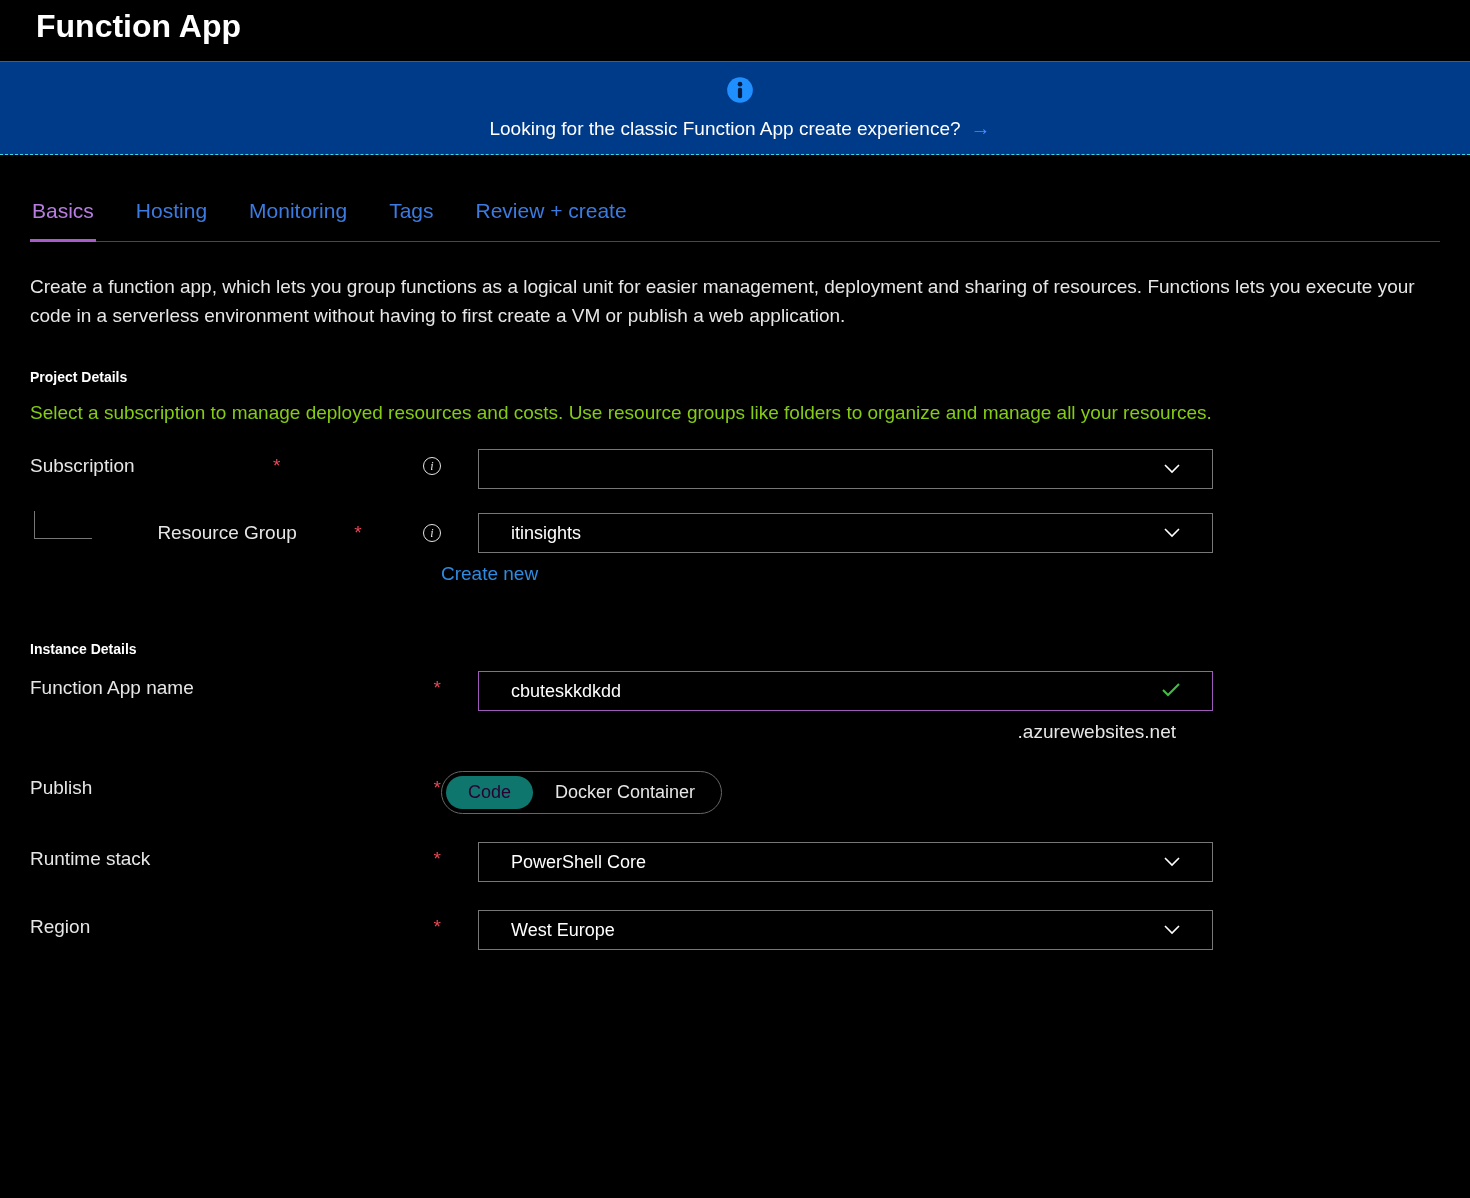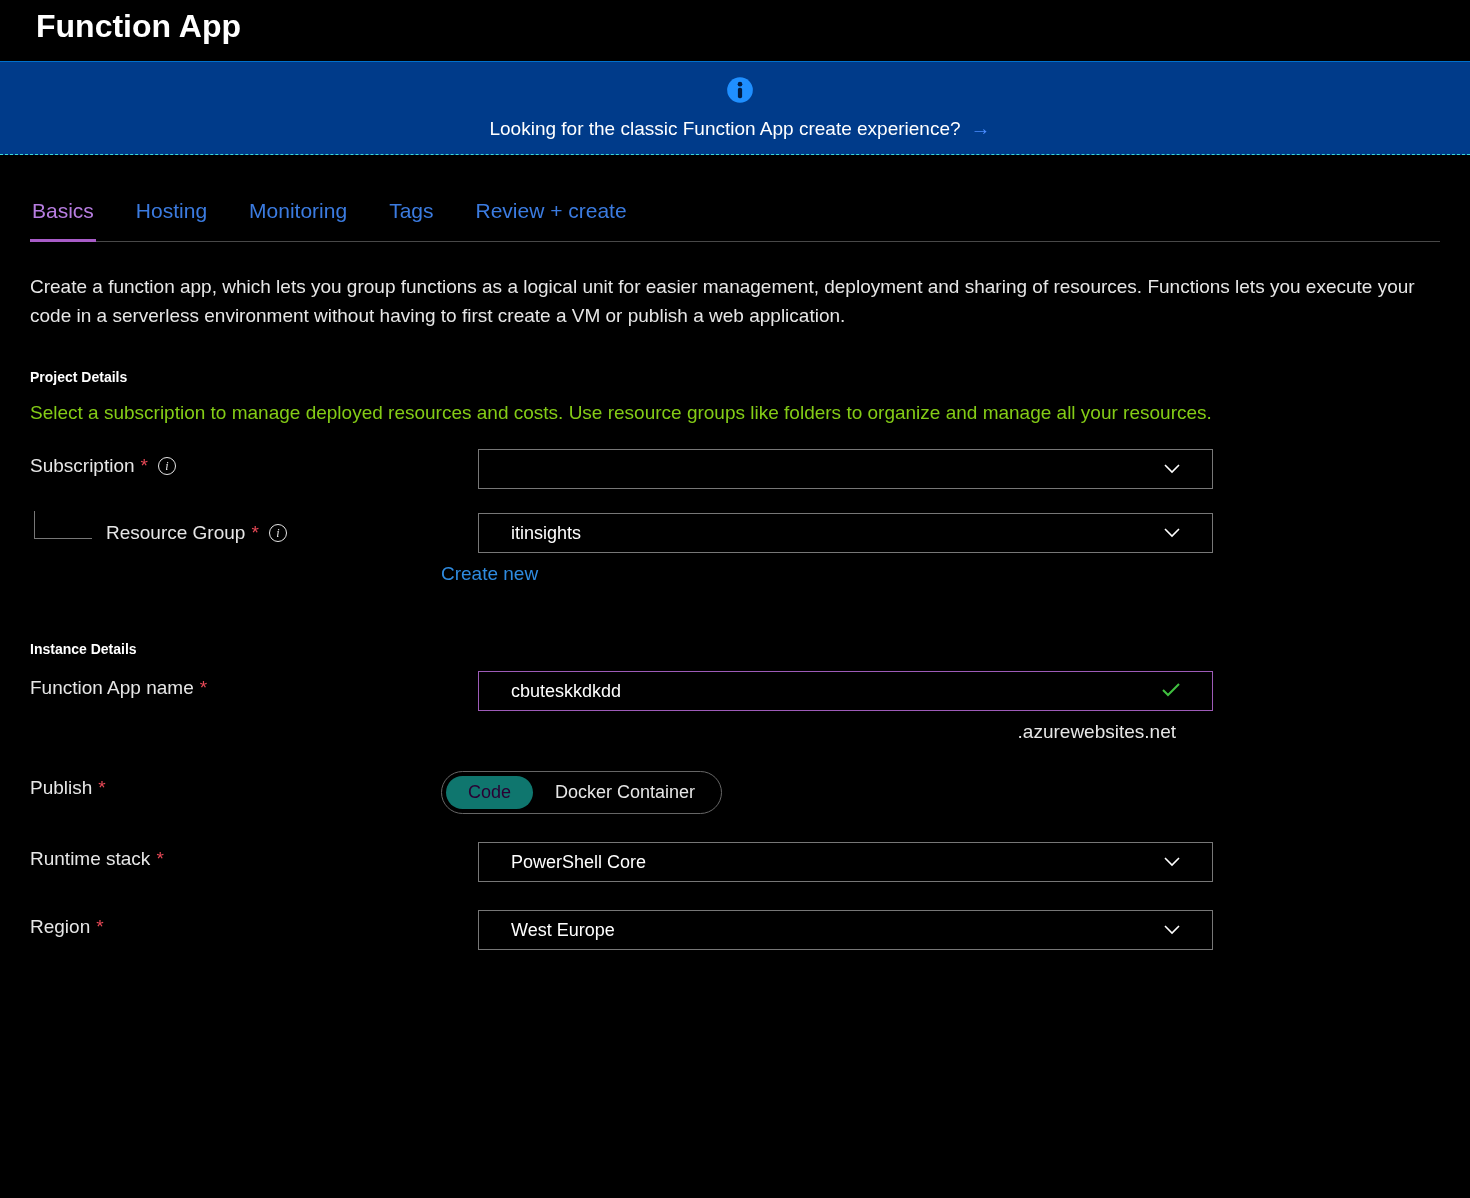--- a/index.html
+++ b/index.html
@@ -83,20 +83,21 @@
       min-height: 42px;
     }
     .label-col {
       width: 411px;
       flex-shrink: 0;
       display: flex;
       align-items: center;
       font-size: 19px;
       color: #e6e6e6;
       padding-top: 6px;
+      justify-content: space-between;
     }
     .req { color: #e74856; margin-left: 6px; }
     .info-icon {
       display: inline-flex;
       width: 18px; height: 18px;
       border: 1.5px solid #e6e6e6;
       border-radius: 50%;
       align-items: center; justify-content: center;
       font-size: 12px; font-style: italic;
       margin-left: 10px;

